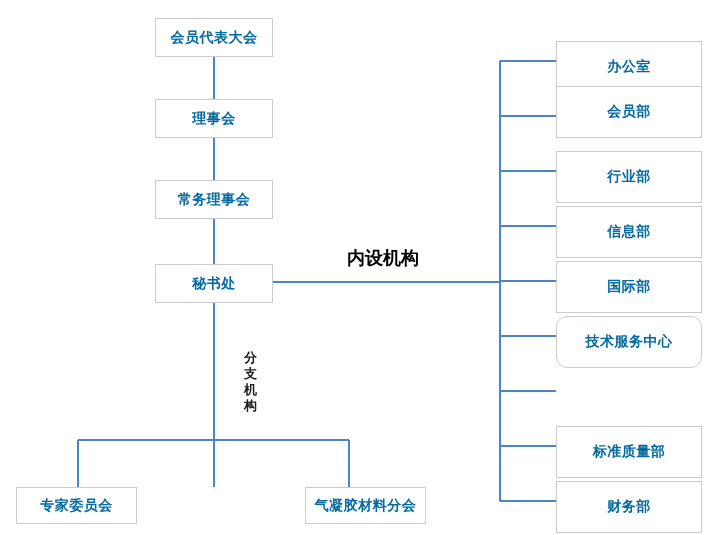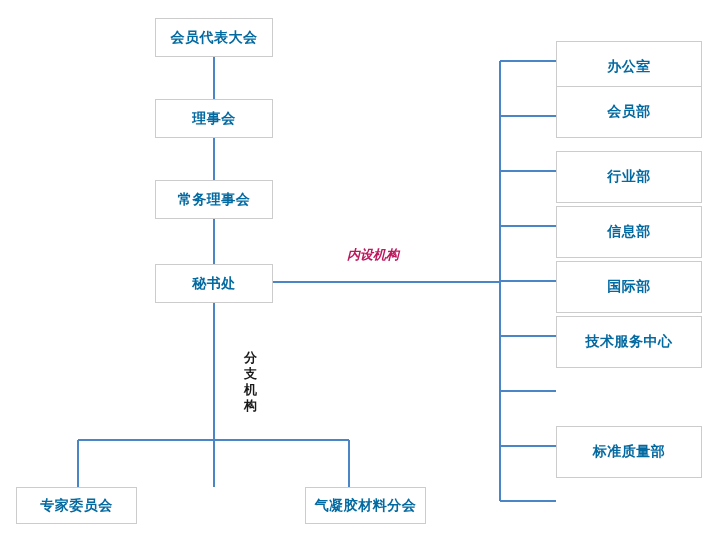--- a/index.html
+++ b/index.html
@@ -40,28 +40,27 @@
     letter-spacing: 0.5px;
     white-space: nowrap;
     z-index: 2;
   }
   .node-left   { width: 118px; height: 39px; left: 155px; }
   .node-right  { width: 146px; height: 52px; left: 556px; }
   .node-bottom { width: 121px; height: 37px; top: 487px; }
 
   .edge-label {
     position: absolute;
-    color: #be185d;
+    color: #000000;
     font-weight: bold;
-    font-size: 13px;
+    font-size: 18px;
     white-space: nowrap;
     z-index: 3;
     background: #ffffff;
     padding: 0 2px;
-    font-style: italic;
   }
   .edge-label-vertical {
     position: absolute;
     color: #1a1a1a;
     font-weight: bold;
     font-size: 13px;
     line-height: 16px;
     width: 15px;
     text-align: center;
     z-index: 3;
@@ -124,25 +123,28 @@
   </div>
   <div class="node node-right" style="top:151px;">
     <span>行业部</span>
   </div>
   <div class="node node-right" style="top:206px;">
     <span>信息部</span>
   </div>
   <div class="node node-right" style="top:261px;">
     <span>国际部</span>
   </div>
-  <div class="node node-right" style="top:316px;">
+  <div class="node node-right" style="top:316px;border-radius:11px;">
     <span>技术服务中心</span>
   </div>
   <div class="node node-right" style="top:426px;">
     <span>标准质量部</span>
+  </div>
+  <div class="node node-right" style="top:481px;">
+    <span>财务部</span>
   </div>
 
   <div class="node node-bottom" style="left:16px;">
     <span>专家委员会</span>
   </div>
   <div class="node node-bottom" style="left:305px;">
     <span>气凝胶材料分会</span>
   </div>
 
 </div>

